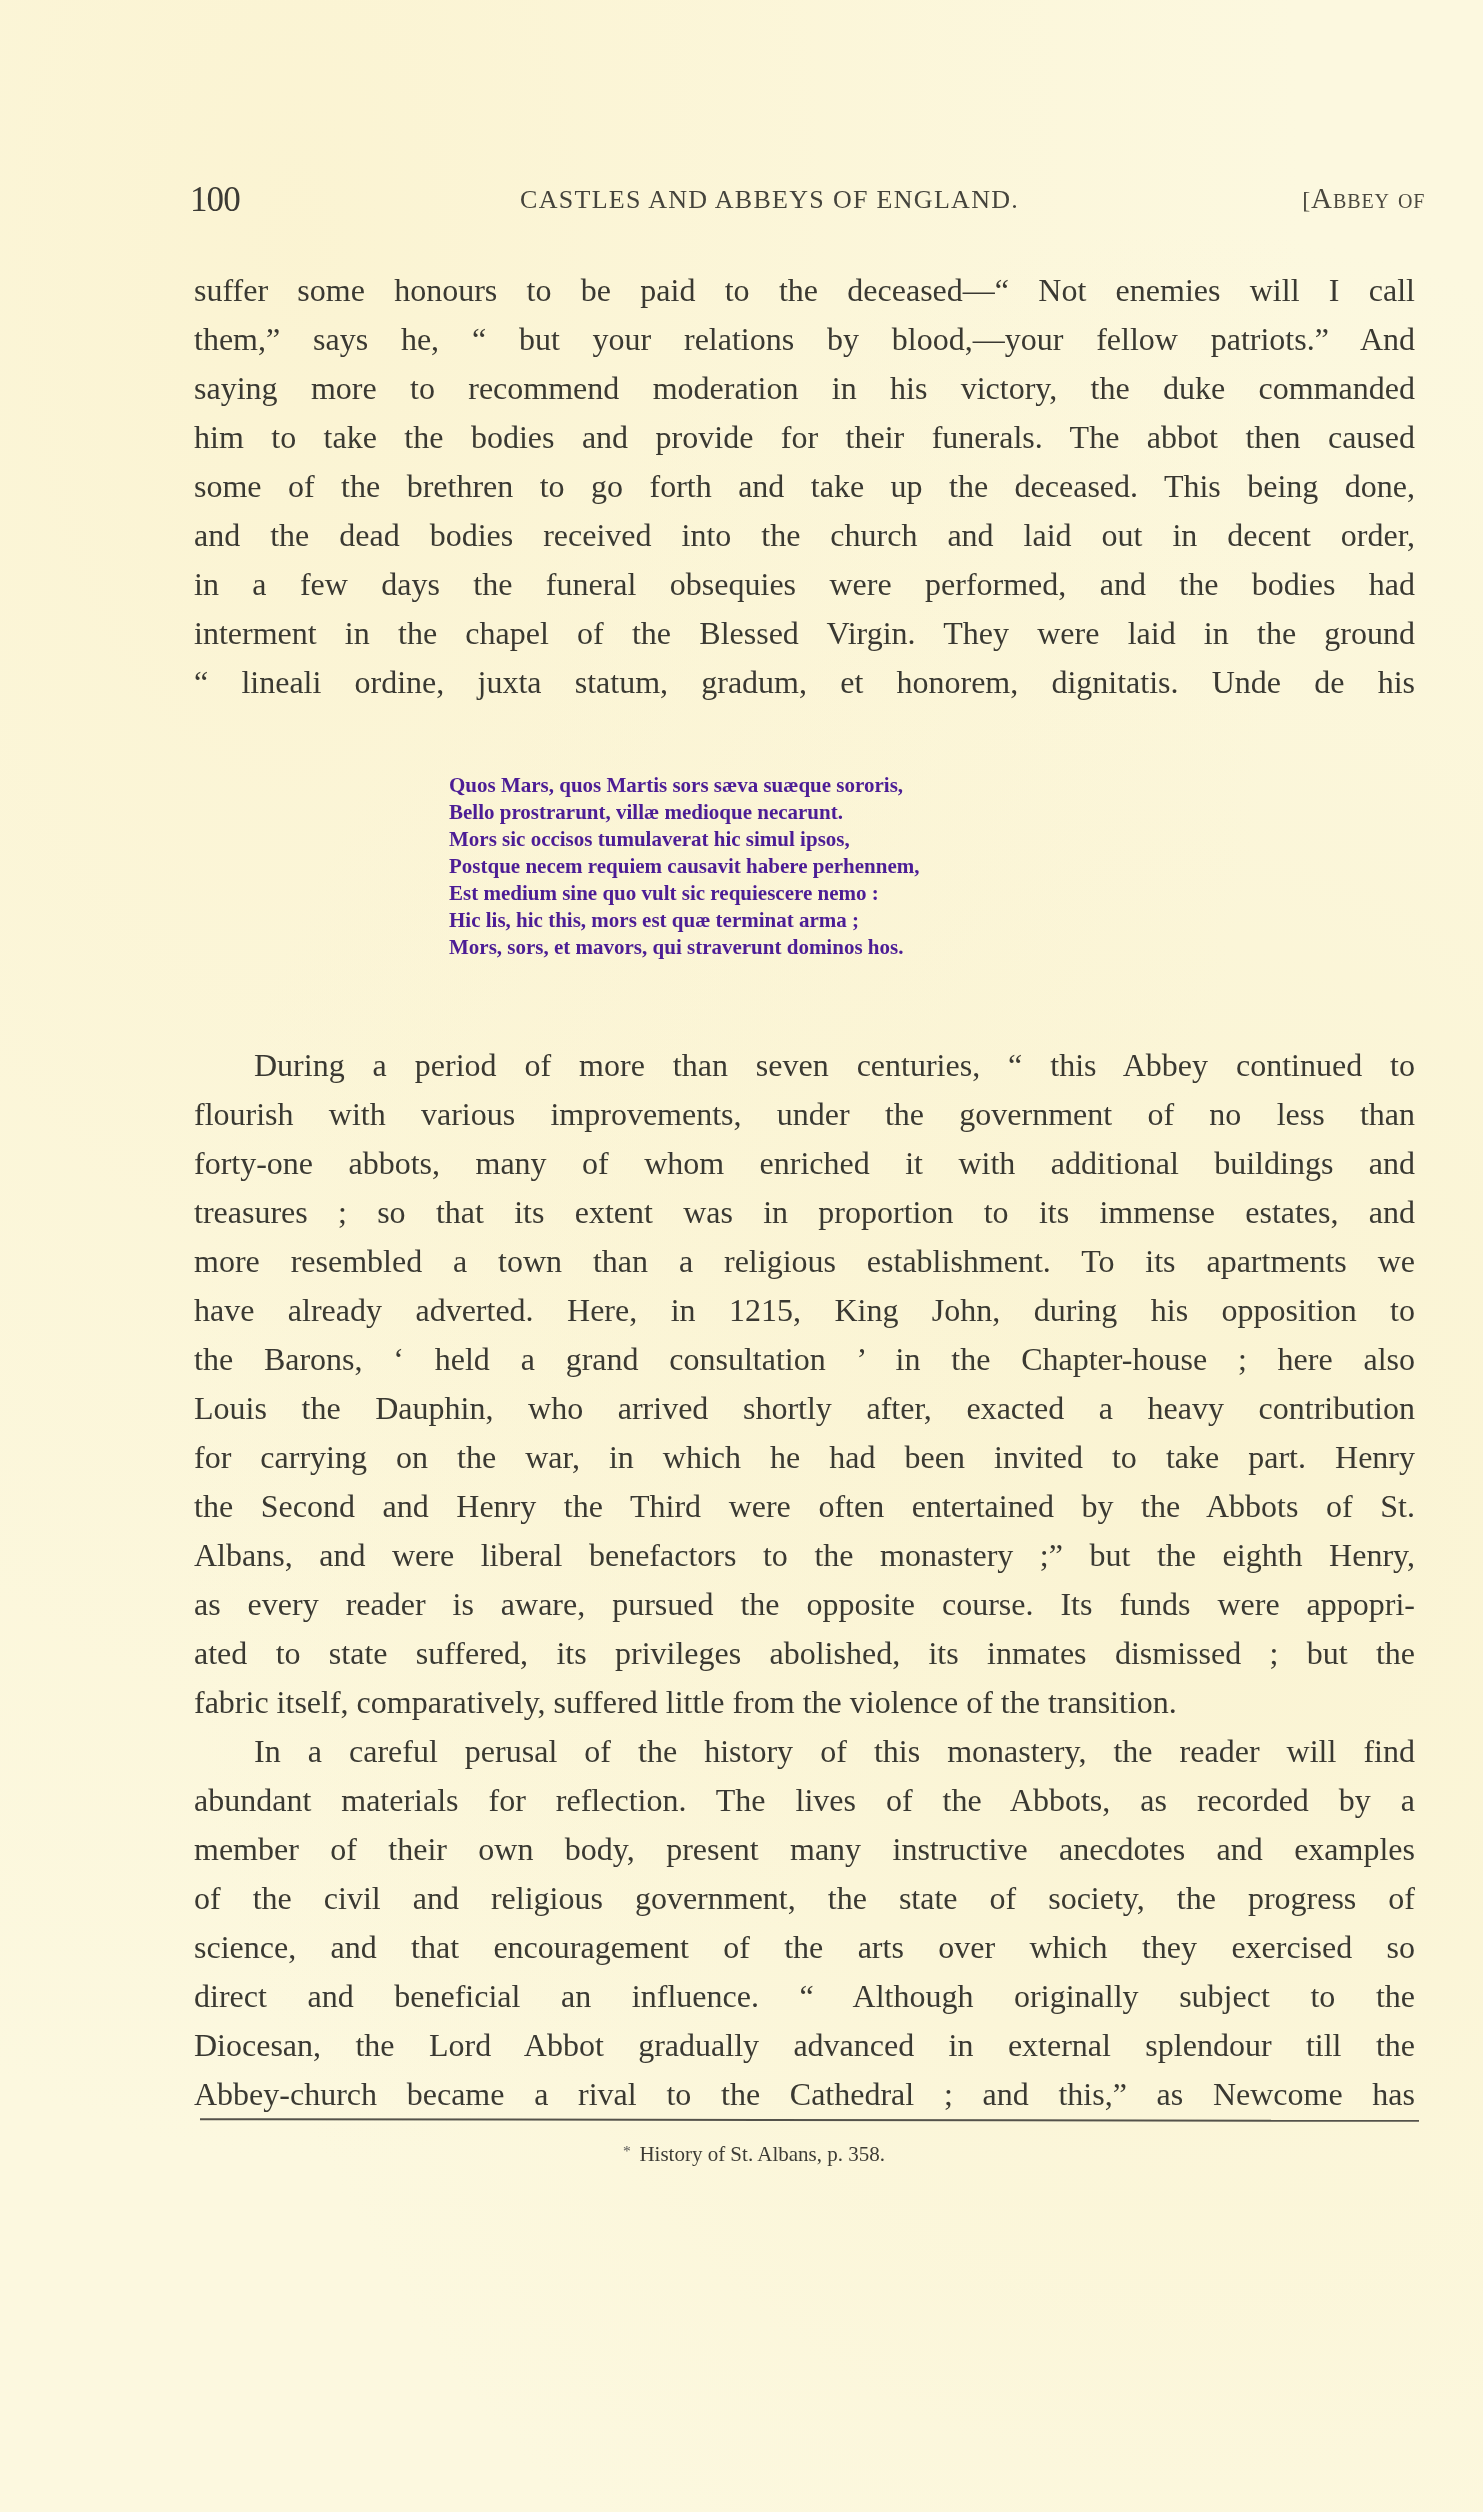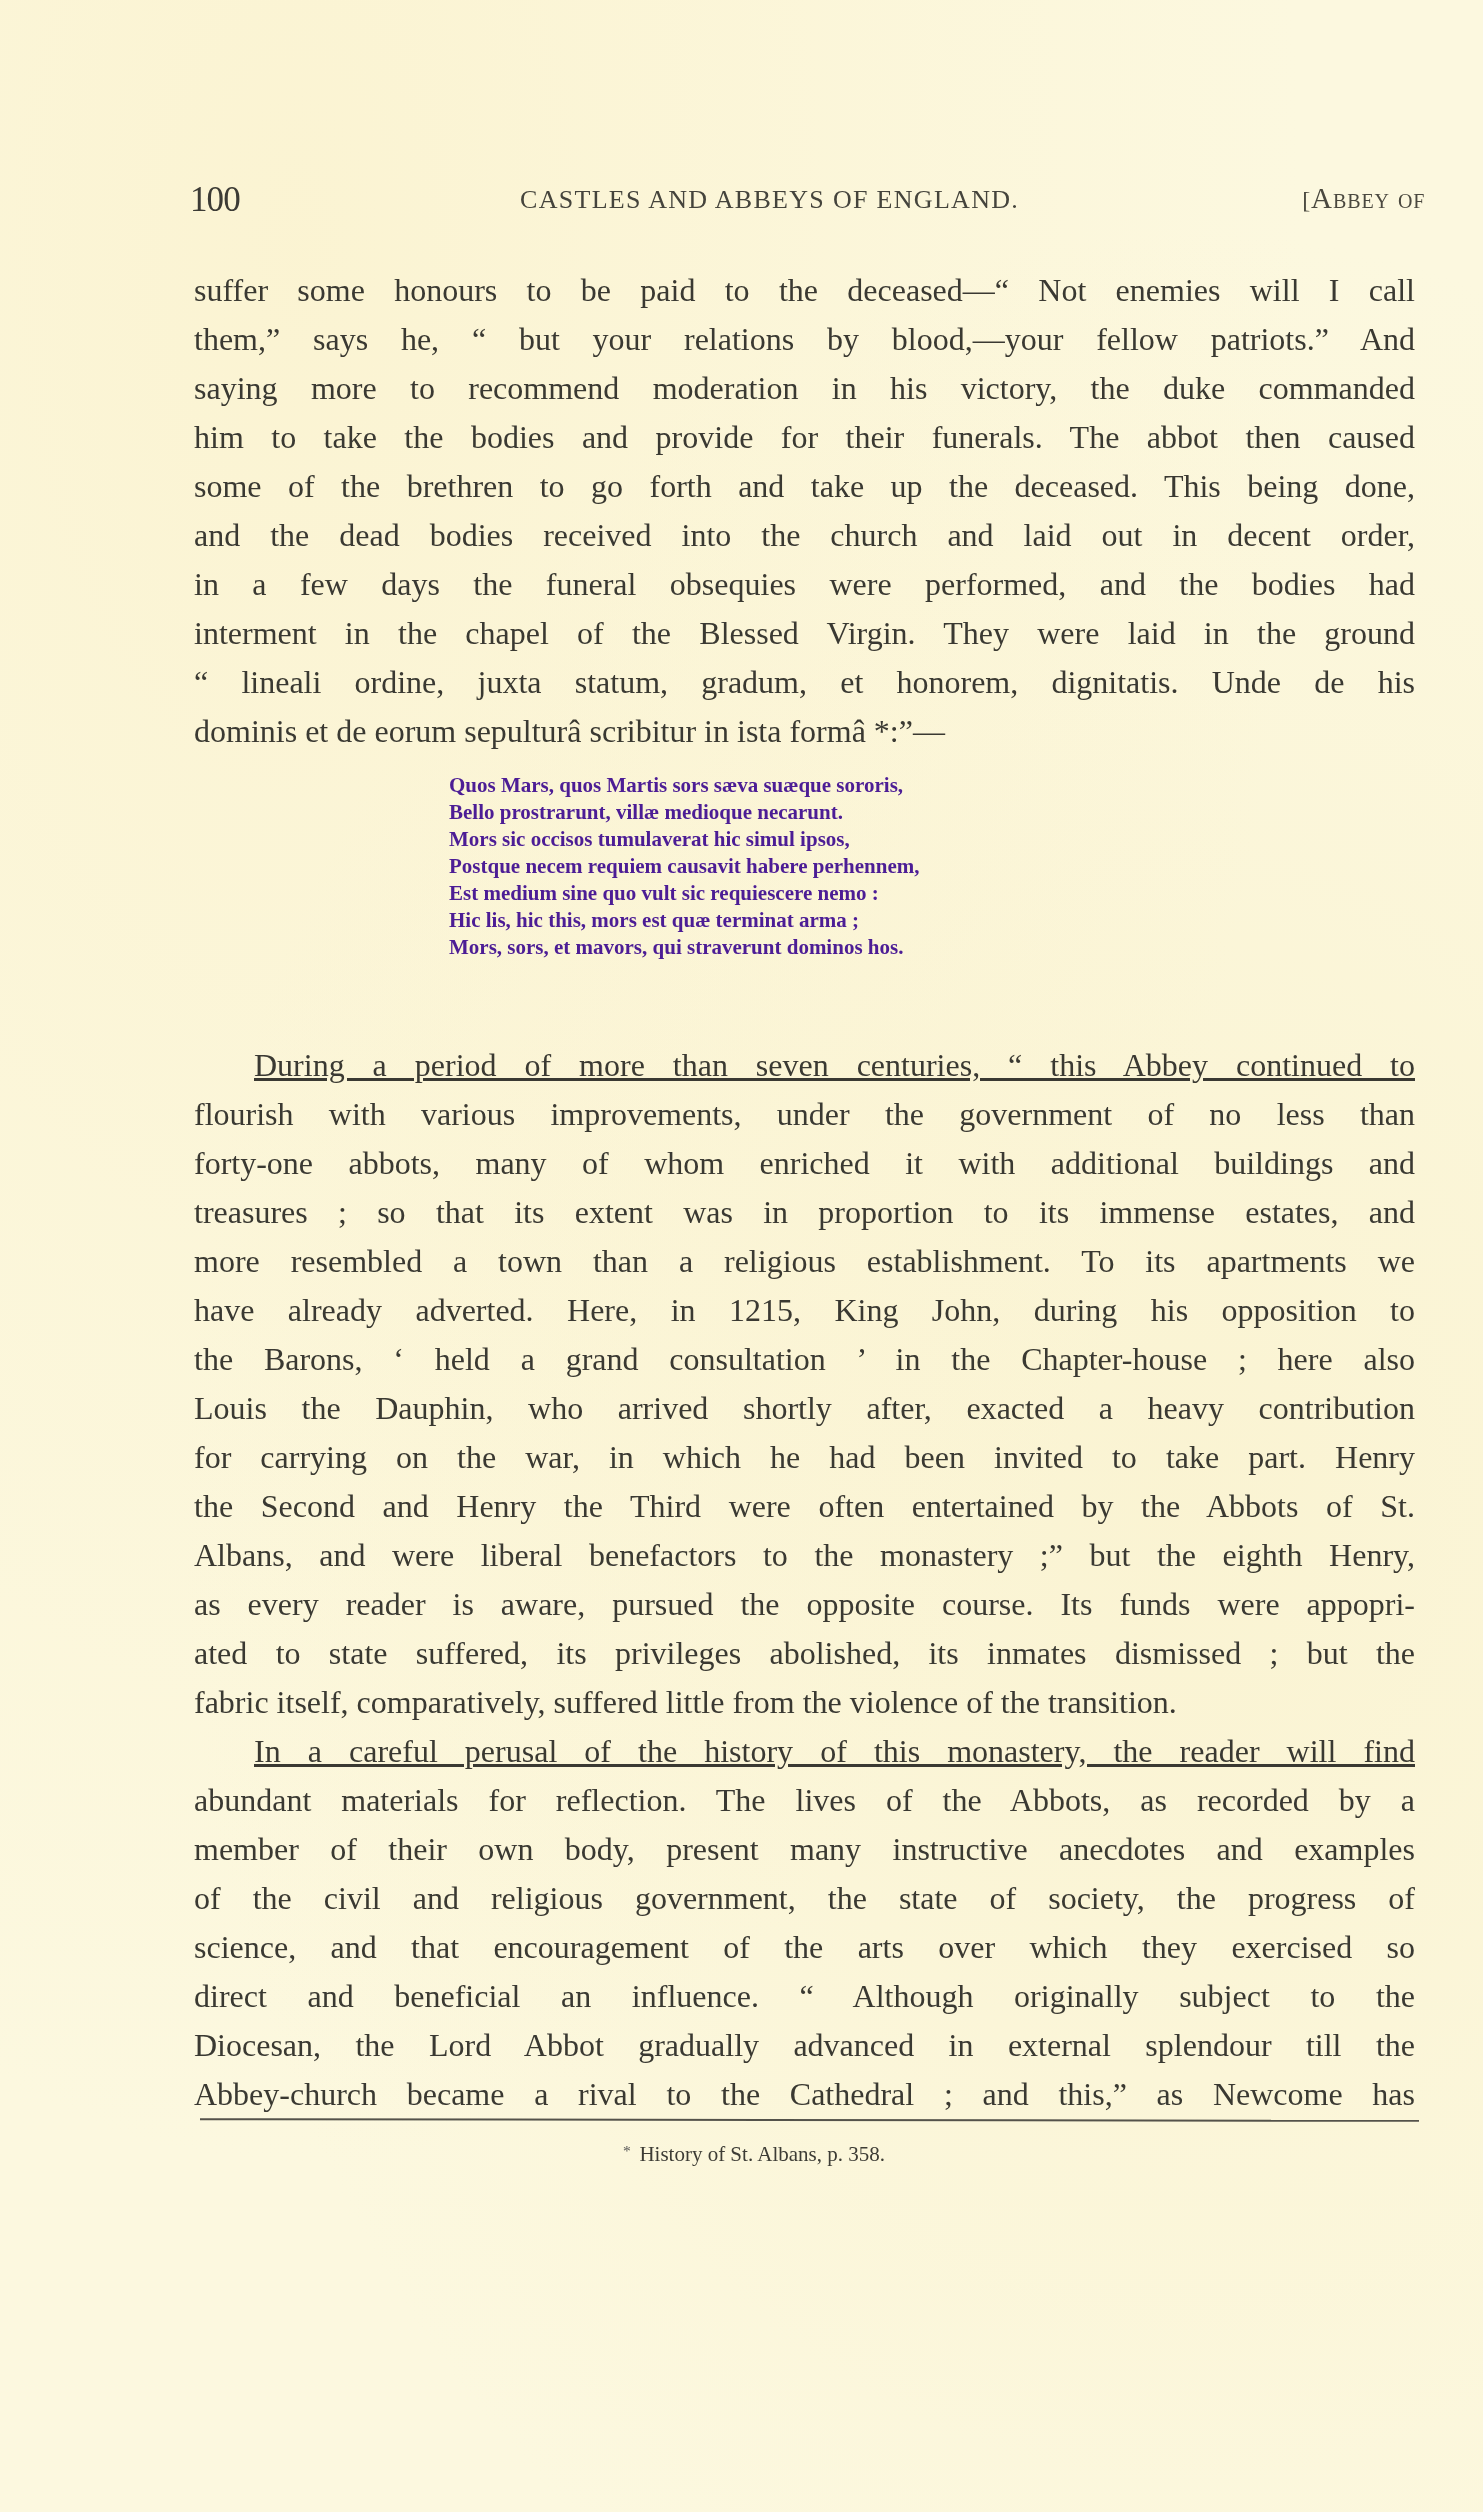--- a/index.html
+++ b/index.html
@@ -54,21 +54,21 @@
   .block1 { top: 266px; }
   .block2 { top: 1041px; }
   .line {
     display: block;
     text-align: justify;
     text-align-last: justify;
     white-space: nowrap;
     height: 49px;
   }
   .line.last { text-align-last: left; }
-  .line.indent { padding-left: 60px; text-decoration: underline; }
+  .line.indent { padding-left: 60px; }
   .verse {
     position: absolute;
     left: 449px;
     top: 772px;
     font-size: 21px;
     line-height: 27px;
     color: #4c1d95;
     font-weight: bold;
   }
   .verse .vline { display: block; white-space: nowrap; }
@@ -107,21 +107,20 @@
 <div class="body-text block1">
   <span class="line">suffer some honours to be paid to the deceased—“ Not enemies will I call</span>
   <span class="line">them,” says he, “ but your relations by blood,—your fellow patriots.” And</span>
   <span class="line">saying more to recommend moderation in his victory, the duke commanded</span>
   <span class="line">him to take the bodies and provide for their funerals. The abbot then caused</span>
   <span class="line">some of the brethren to go forth and take up the deceased. This being done,</span>
   <span class="line">and the dead bodies received into the church and laid out in decent order,</span>
   <span class="line">in a few days the funeral obsequies were performed, and the bodies had</span>
   <span class="line">interment in the chapel of the Blessed Virgin. They were laid in the ground</span>
   <span class="line">“ lineali ordine, juxta statum, gradum, et honorem, dignitatis. Unde de his</span>
-  <span class="line last">dominis et de eorum sepulturâ scribitur in ista formâ *:”—</span>
 </div>
 
 <div class="verse">
   <span class="vline">Quos Mars, quos Martis sors sæva suæque sororis,</span>
   <span class="vline">Bello prostrarunt, villæ medioque necarunt.</span>
   <span class="vline">Mors sic occisos tumulaverat hic simul ipsos,</span>
   <span class="vline">Postque necem requiem causavit habere perhennem,</span>
   <span class="vline">Est medium sine quo vult sic requiescere nemo :</span>
   <span class="vline">Hic lis, hic this, mors est quæ terminat arma ;</span>
   <span class="vline">Mors, sors, et mavors, qui straverunt dominos hos.</span>

